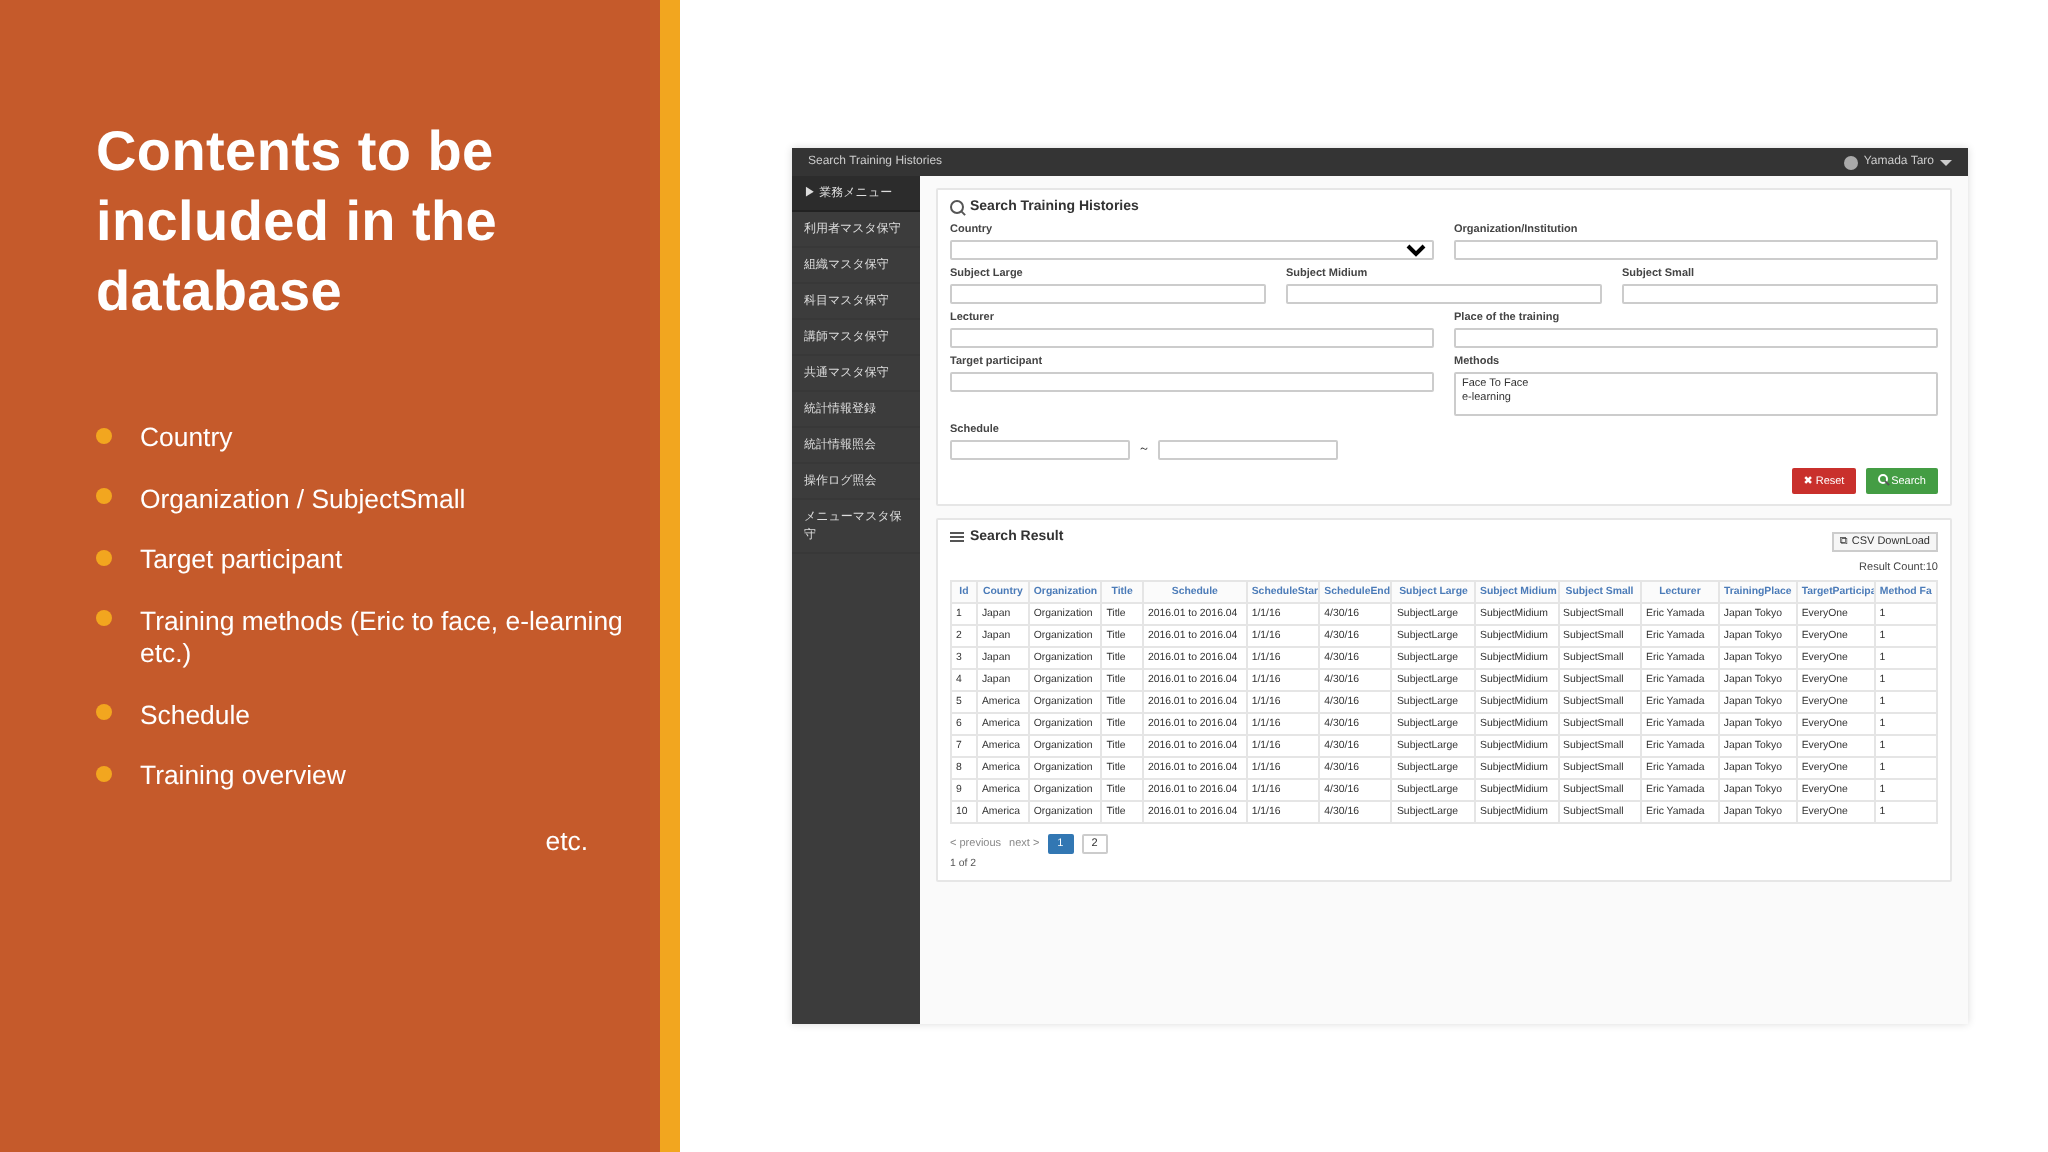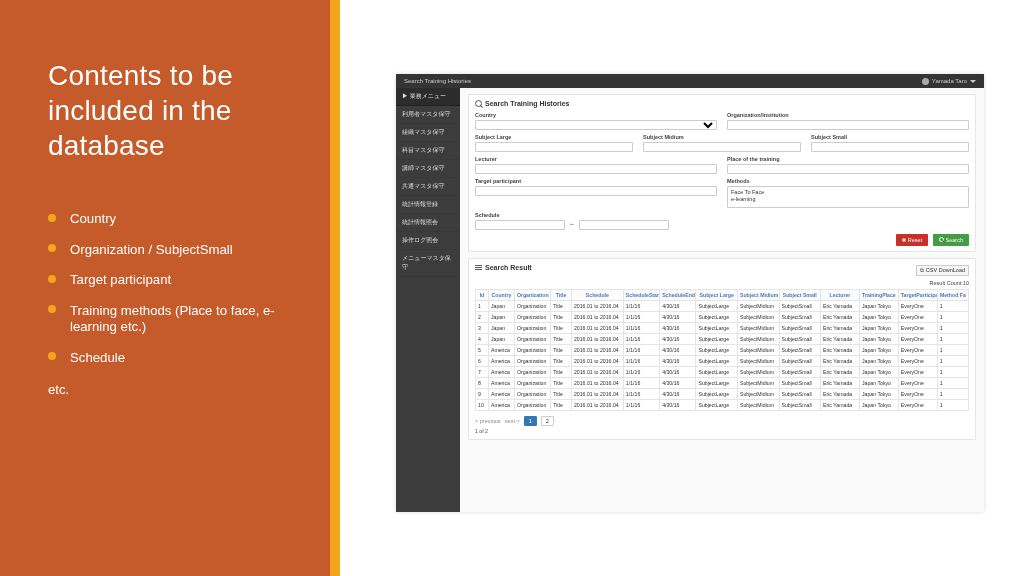--- a/index.html
+++ b/index.html
@@ -23,21 +23,21 @@
   .accent-bar {
     position: absolute;
     right: 0;
     top: 0;
     width: 10px;
     height: 576px;
     background: #F2A61F;
   }
   .title {
     font-size: 28px;
-    font-weight: 400;
+    font-weight: 700;
     line-height: 1.25;
     margin-bottom: 48px;
     letter-spacing: 0.2px;
   }
   ul.bullets { list-style: none; font-size: 13.2px; font-weight: 400; }
   ul.bullets li {
     position: relative;
     padding-left: 22px;
     margin-bottom: 14px;
     line-height: 1.25;
@@ -47,20 +47,21 @@
     position: absolute;
     left: 0;
     top: 0.5em;
     transform: translateY(-50%);
     width: 8px;
     height: 8px;
     border-radius: 50%;
     background: #F2A61F;
   }
   .etc {
+    text-align: right;
     padding-right: 18px;
     font-size: 13.2px;
     margin-top: 2px;
   }
 
   
   .right-panel {
     flex: 1;
     position: relative;
     background: #fff;
@@ -224,22 +225,23 @@
 
 <div class="slide">
 
   <div class="left-panel">
     <div class="accent-bar"></div>
     <h1 class="title">Contents to be included in the database</h1>
     <ul class="bullets">
       <li>Country</li>
       <li>Organization / SubjectSmall</li>
       <li>Target participant</li>
-      <li>Training methods (Place to face, e-learning etc.)</li>
+      <li>Training methods (Eric to face, e-learning etc.)</li>
       <li>Schedule</li>
+      <li>Training overview</li>
     </ul>
     <div class="etc">etc.</div>
   </div>
 
   <div class="right-panel">
     <div class="app">
 
       <div class="topbar">
         <span>Search Training Histories</span>
         <span class="user">

